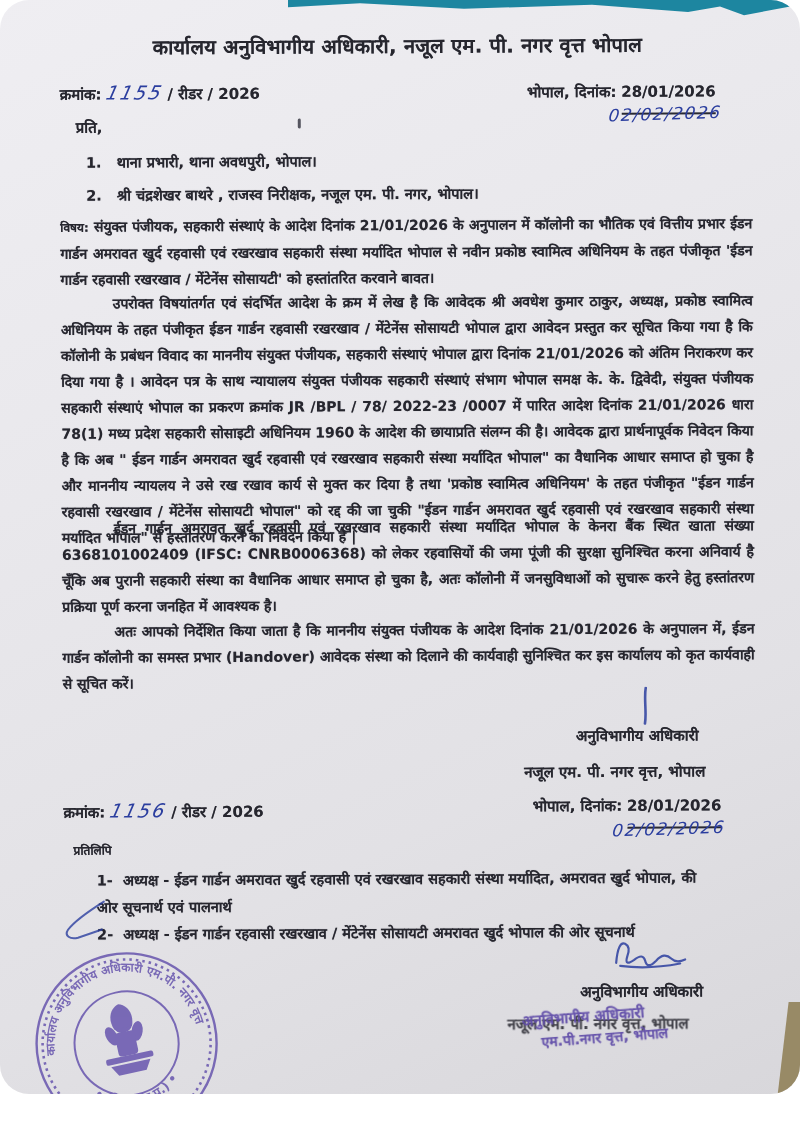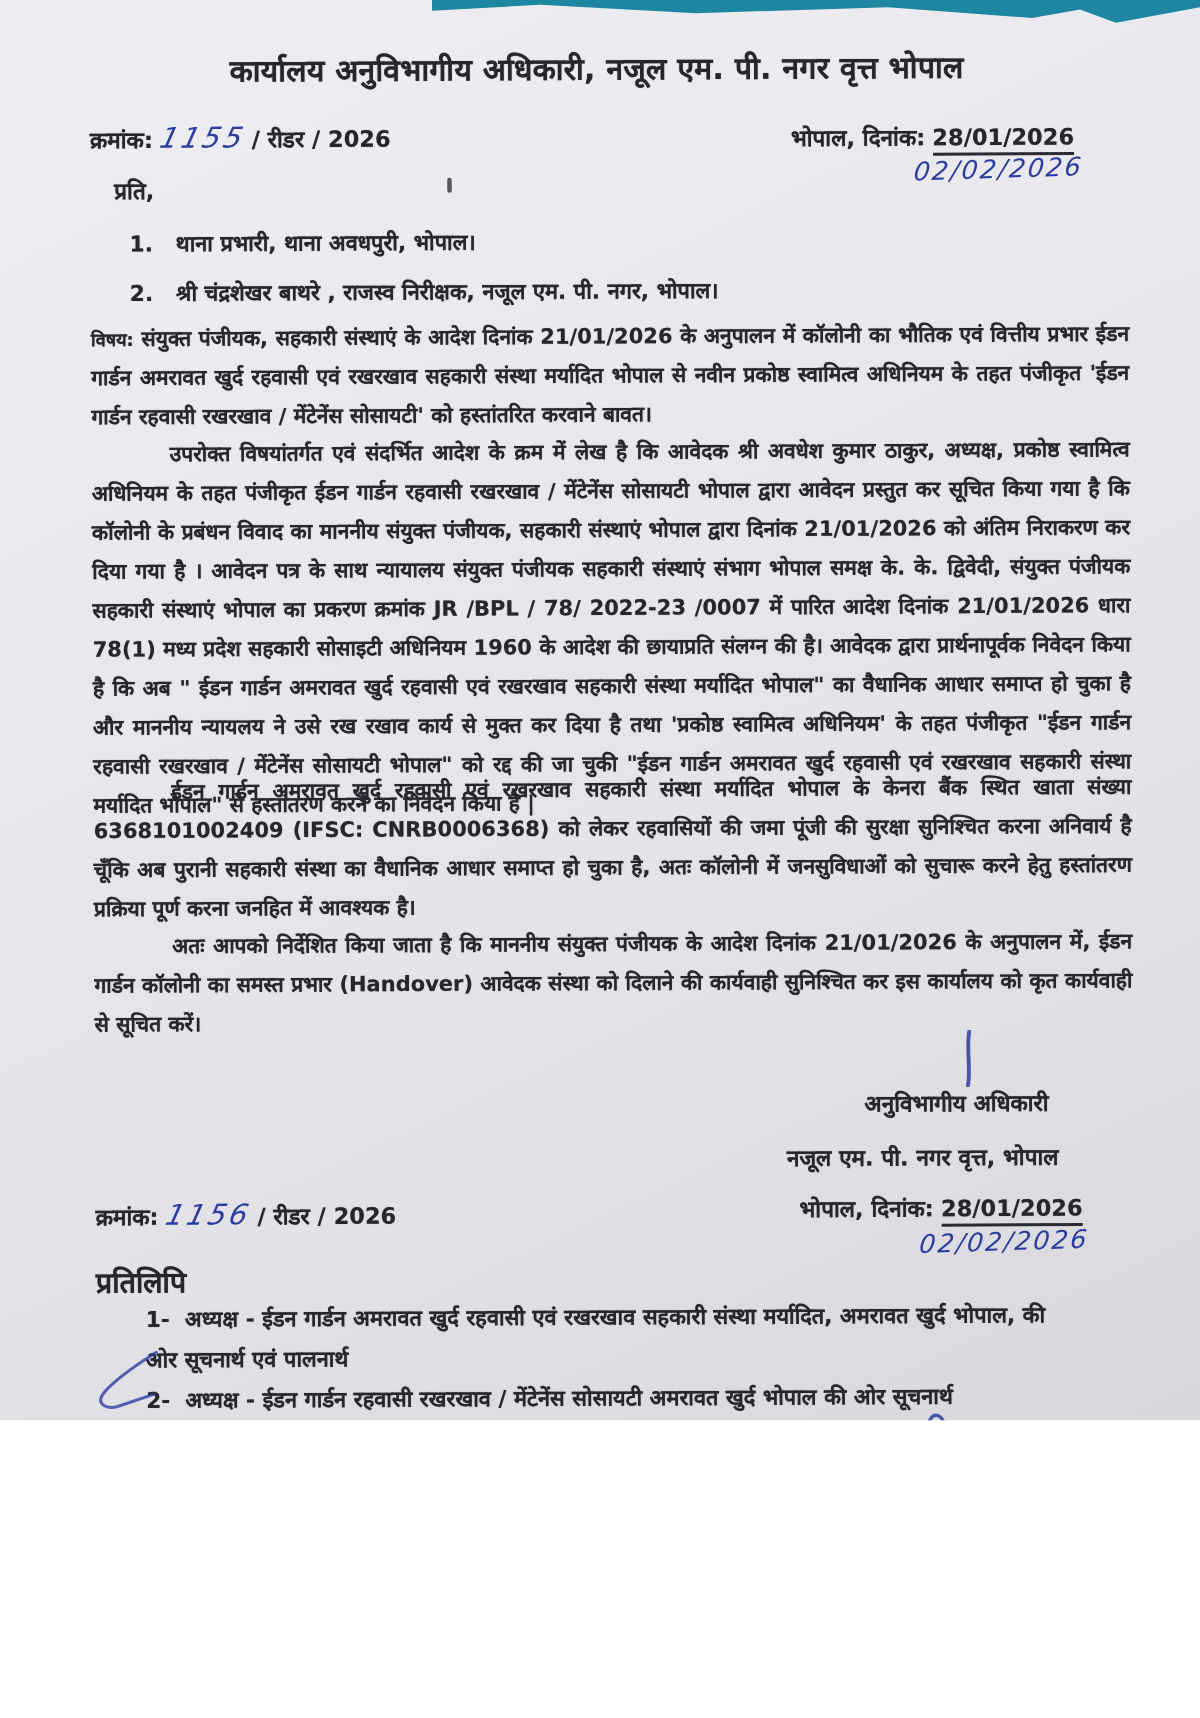--- a/index.html
+++ b/index.html
@@ -1,30 +1,31 @@
 <!DOCTYPE html>
 <html><head>
 <meta charset="utf-8">
 <style>
   html,body{margin:0;padding:0;}
   .page{
-    position:relative; width:800px; height:947px; overflow:hidden;
+    position:relative; width:800px; height:1094px; overflow:hidden;
     background:linear-gradient(155deg,#efeef2 0%,#e9e8ec 35%,#e2e1e5 70%,#d8d7db 100%);
     font-family:"DejaVu Sans","Liberation Sans",sans-serif;
     color:#26262e;
+    border-radius:29px;
   }
   .abs{position:absolute;}
   .sheet{position:absolute; inset:0; transform:rotate(-0.3deg);}
   .print{font-weight:700; text-shadow:0 0 .6px rgba(40,40,55,.55);}
   .soft{font-weight:600; text-shadow:0 0 .7px rgba(40,40,55,.5);}
   .title{font-size:20px; letter-spacing:.2px;}
   .body-txt{font-size:14px; line-height:26px; text-align:justify;}
   .para{text-indent:52px;}
   .num{font-weight:700;}
-  .dt-underline{border-bottom:2px solid #2a2a33; padding-bottom:1px;}
+  .dt-underline{border-bottom:2px solid #2a2a33; padding-bottom:12px;}
   .hw{color:#2b3e9f; font-style:italic; font-weight:500;}
   .hw-num{font-size:19px; letter-spacing:2px; transform:skewX(-14deg); display:inline-block;}
   .hw-date{font-size:17px; letter-spacing:1.5px; display:inline-block; transform:rotate(-1.5deg) skewX(-8deg);}
   .stamp-purple{color:rgba(96,76,168,.88); font-weight:700; text-shadow:0 0 1px rgba(96,76,168,.5);}
   .blur1{filter:blur(.3px);}
   .teal-strip{left:0; top:0; width:800px; height:16px; background:#1d86a0;
     clip-path:polygon(36% 0,100% 0,100% 30%,93% 95%,90% 40%,86% 75%,74% 30%,58% 55%,45% 20%,36% 45%);}
   .bottom-strip{left:0; top:1131px; width:800px; height:14px;
     background:linear-gradient(180deg,#6e675d,#433f39 60%,#393530);}
   .side-strip{left:770px; top:1002px; width:30px; height:132px; background:#988a66;
@@ -90,21 +91,21 @@
       <span class="print">/ रीडर / 2026</span>
     </div>
     <div class="abs" style="right:80px; top:796px; font-size:15px; text-align:right;">
       <span class="print">भोपाल, दिनांक:</span>
       <span class="print dt-underline">28/01/2026</span>
       <div style="margin-top:4px; margin-right:-4px;">
         <span class="hw hw-date">02/02/2026</span>
       </div>
     </div>
 
-    <div class="abs print" style="left:62px; top:840px; font-size:19px;">प्रतिलिपि</div>
+    <div class="abs print" style="left:72px; top:840px; font-size:12px;">प्रतिलिपि</div>
 
     <div class="abs soft" style="left:95px; top:866px; width:625px; font-size:14.5px; line-height:27px;">
       <span class="num">1-</span>&nbsp;
       <span>अध्यक्ष - ईडन गार्डन अमरावत खुर्द रहवासी एवं रखरखाव सहकारी संस्था मर्यादित, अमरावत खुर्द भोपाल,  की ओर  सूचनार्थ एवं पालनार्थ</span>
     </div>
     <div class="abs soft" style="left:95px; top:920px; width:660px; font-size:14.5px; line-height:27px;">
       <span class="num">2-</span>&nbsp;
       <span>अध्यक्ष - ईडन गार्डन रहवासी रखरखाव / मेंटेनेंस सोसायटी अमरावत खुर्द भोपाल  की ओर  सूचनार्थ</span>
     </div>
 

